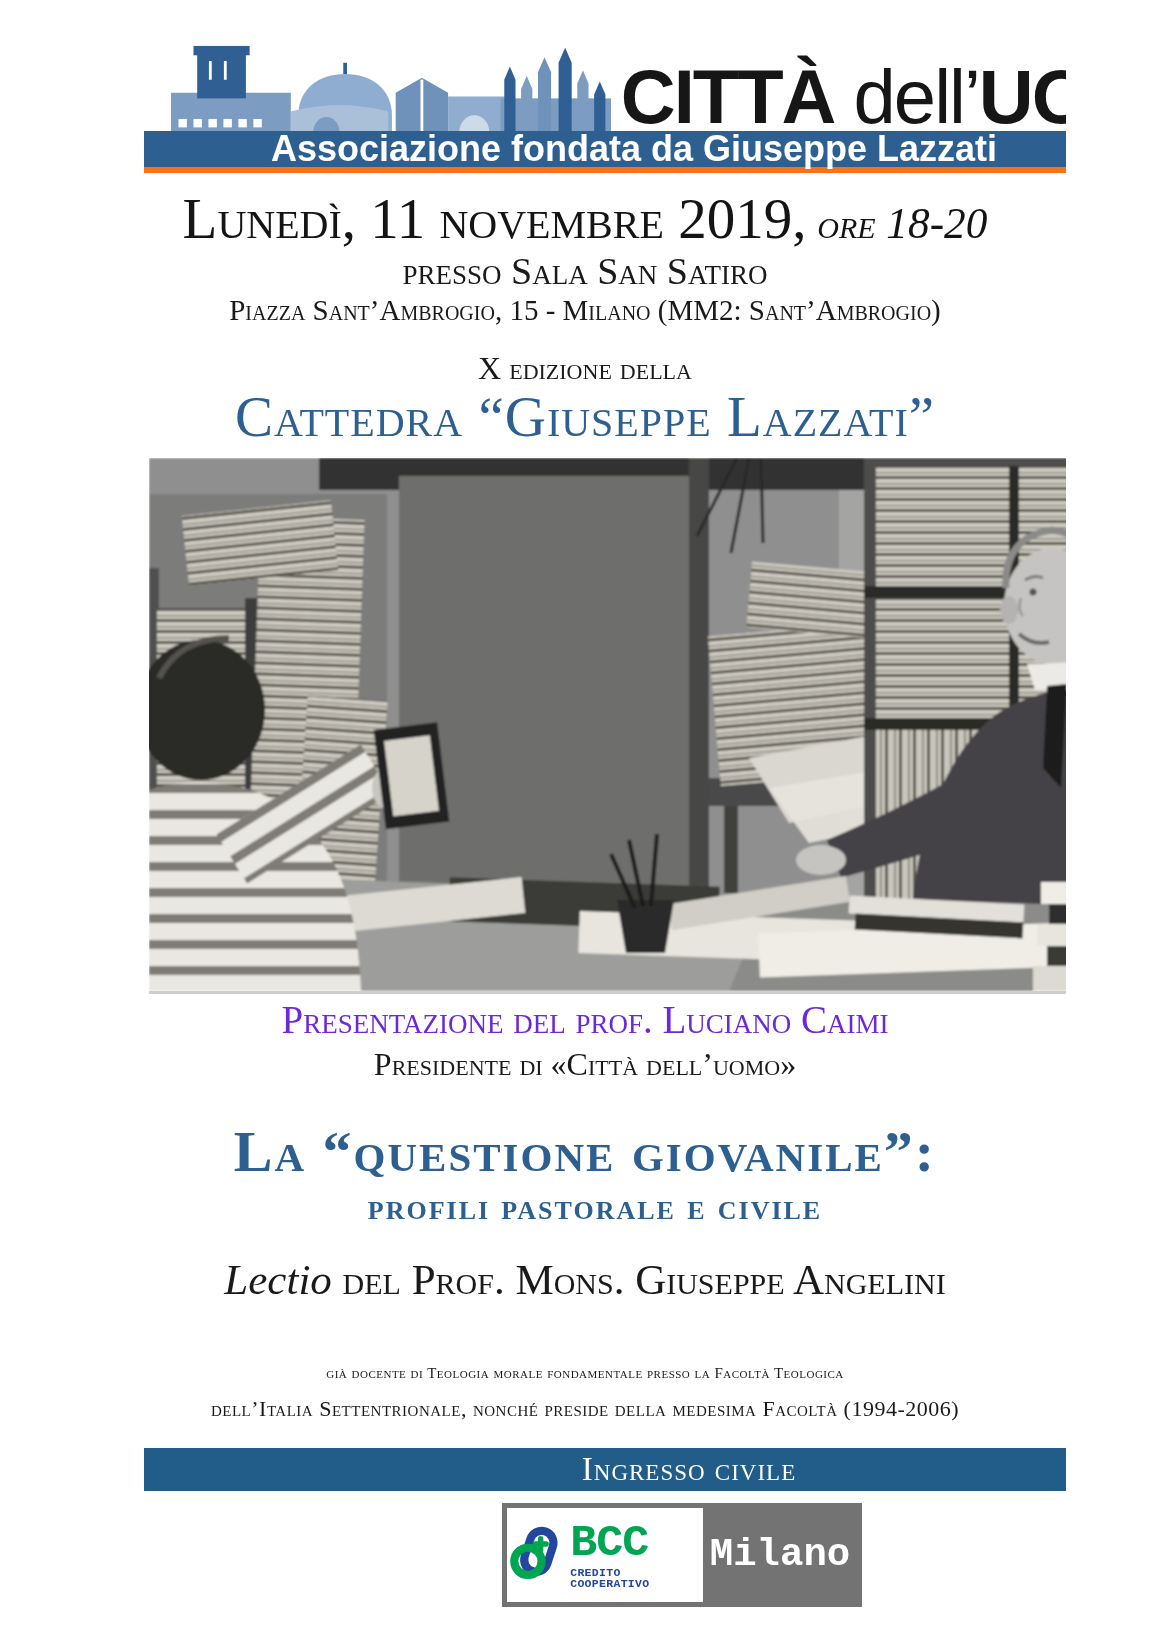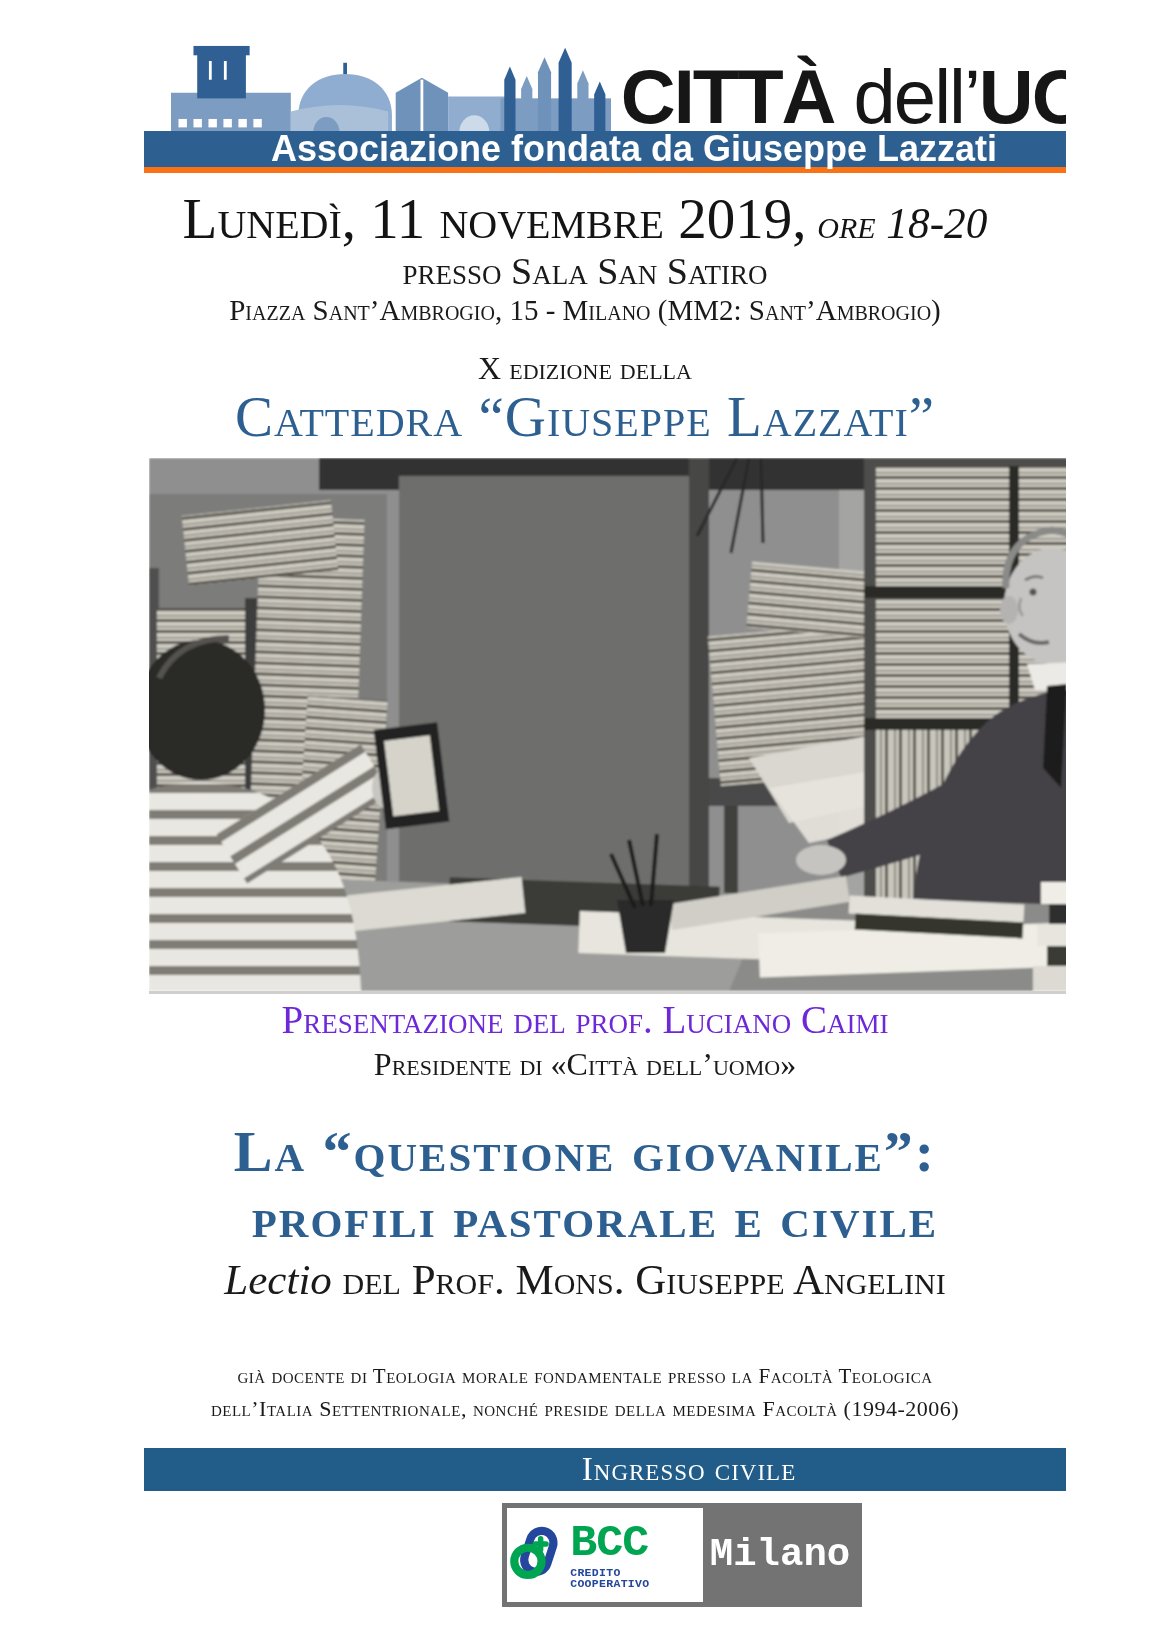--- a/index.html
+++ b/index.html
@@ -41,24 +41,24 @@
   .blue{ color:#2d6090; }
   
   .photo{
     position:absolute; left:45px; top:458px; width:1063px; height:533px;
     display:block; box-shadow:0 3px 0 #cfcfcf;
   }
   
   .presentation{ top:1000px; font-size:39px; color:#6d28d9; }
   .president{ top:1048px; font-size:32px; }
   .lect-title1{ top:1122px; font-size:58px; font-weight:bold; letter-spacing:2px; }
-  .lect-title2{ top:1188px; font-size:58px; font-weight:bold; letter-spacing:2px;padding-left:20px; }
+  .lect-title2{ top:1188px; font-size:37px; font-weight:bold; letter-spacing:2px;padding-left:20px; }
   .lectio-line{ top:1258px; font-size:43px; }
   .lectio-line .it{ font-style:italic; font-variant:normal; }
-  .bio1{ top:1366px; font-size:21px; letter-spacing:0.5px; }
+  .bio1{ top:1366px; font-size:15px; letter-spacing:0.5px; }
   .bio2{ top:1398px; font-size:22px; letter-spacing:0.5px; }
   
   .admission-bar{
     position:absolute; left:40px; top:1448px; width:1090px; height:43px;
     background:#215d88; color:#ffffff; display:flex; align-items:center; justify-content:center;
     font-size:33px; font-variant:small-caps; letter-spacing:1px;
   }
   
   .sponsor{
     position:absolute; left:398px; top:1503px; width:360px; height:104px;

